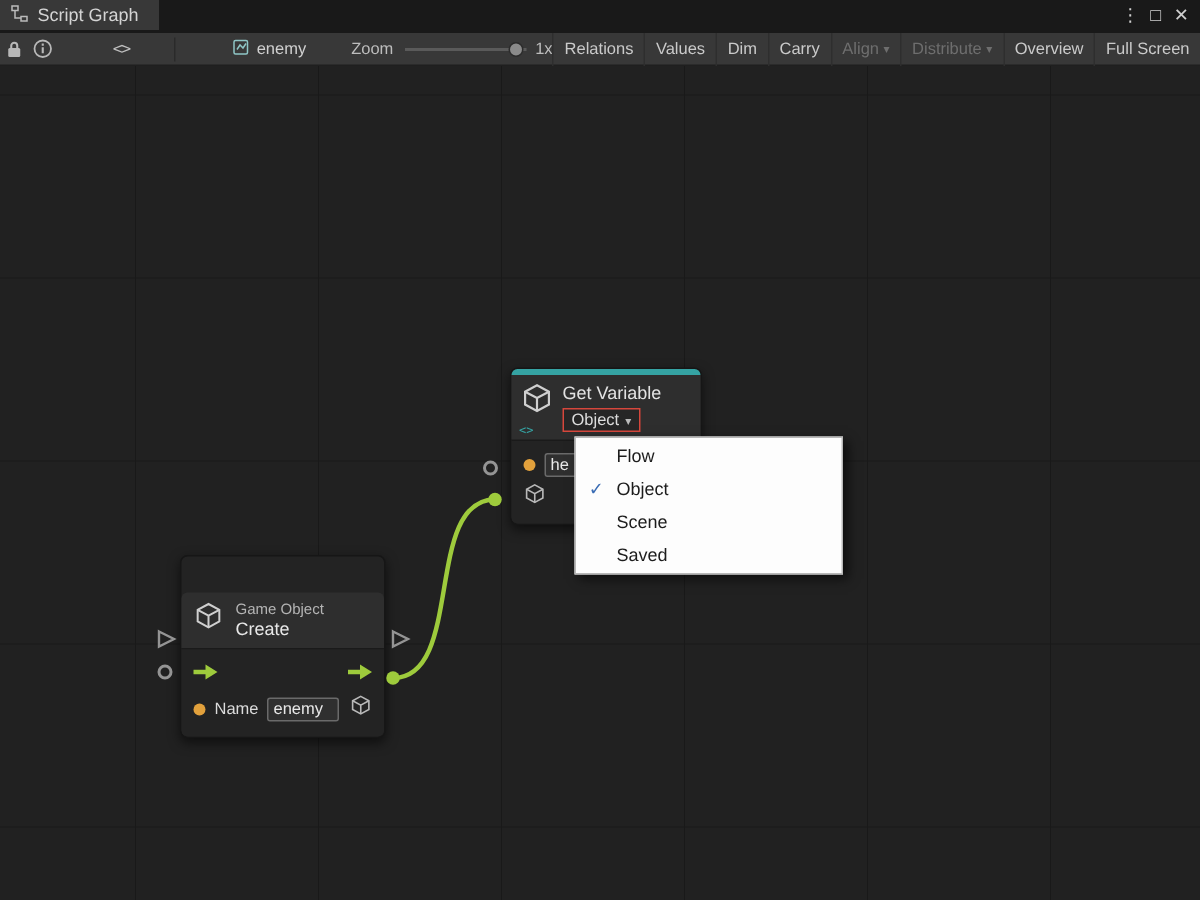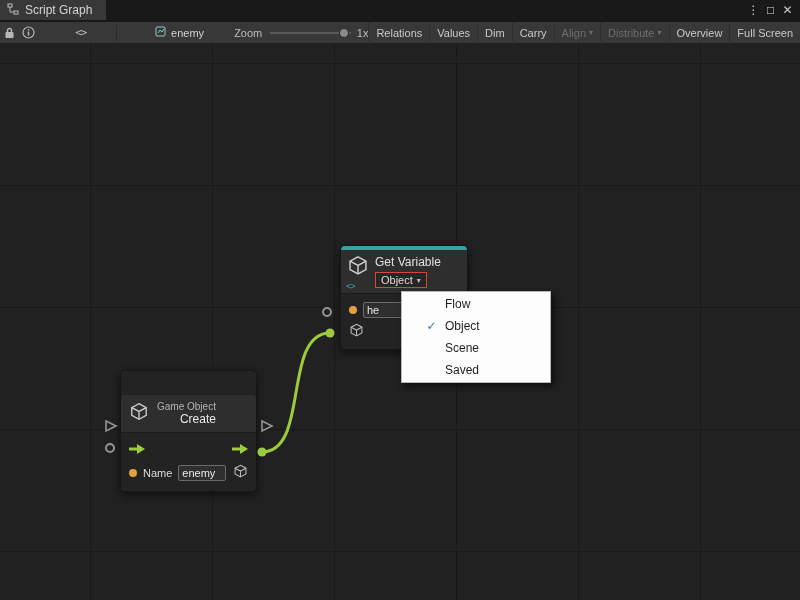--- a/index.html
+++ b/index.html
@@ -63,38 +63,38 @@
   .dot { width:8px; height:8px; border-radius:50%; background:#e2a13c; flex:none; }
   .field { background:#2f2f2f; border:1px solid #6a6a6a; border-radius:2px; color:#e8e8e8;
     font-size:11px; padding:0 3px; height:16px; line-height:14px;
     font-family:"Liberation Sans",sans-serif; outline:none; }
   .gv .field { width:58px; }
 
   
   .cn { left:120px; top:326px; width:137px; }
   .cn .node-header { display:flex; align-items:center; gap:8px; padding:6px 8px;margin-top:24px; }
   .cn-sub { font-size:10px; color:#b4b4b4; }
-  .cn-title { font-size:12px; color:#e8e8e8;text-align:right; }
+  .cn-title { font-size:12px; color:#e8e8e8; }
   .cn .node-body { padding:5px 0 8px; }
   .flow-row { position:relative; height:22px; }
   .flow-arrow { position:absolute; top:3px; }
   .flow-arrow.left { left:7px; } .flow-arrow.right { right:7px; }
   .name-row { display:flex; align-items:center; height:20px; margin-top:3px; padding:0 8px; gap:6px; }
   .name-label { font-size:11px; color:#dcdcdc; }
   .cn .field { width:48px; }
   .cube-right { margin-left:auto; }
 
   
   .port-tri { position:absolute; z-index:2; }
   .port-circ { position:absolute; width:10px; height:10px; border:2px solid #949494;
     border-radius:50%; z-index:2; }
 
   
-  .menu { position:absolute; left:383px; top:247px; width:150px; background:#fdfdfd;
-    border:1px solid #b8b8b8; box-shadow:3px 3px 7px rgba(0,0,0,.6); z-index:10; padding:1px 16px;margin-left:18px; }
+  .menu { position:absolute; left:383px; top:247px; width:179px; background:#fdfdfd;
+    border:1px solid #b8b8b8; box-shadow:3px 3px 7px rgba(0,0,0,.6); z-index:10; padding:1px 0; }
   .menu-item { height:22px; display:flex; align-items:center; font-size:12px; color:#1d1d1d; }
   .menu-check { width:27px; text-align:center; color:#3a6cb4; font-size:12px; }
 </style>
 </head>
 <body>
 
 <div class="window">
 
   <div class="titlebar">
     <div class="tab">

